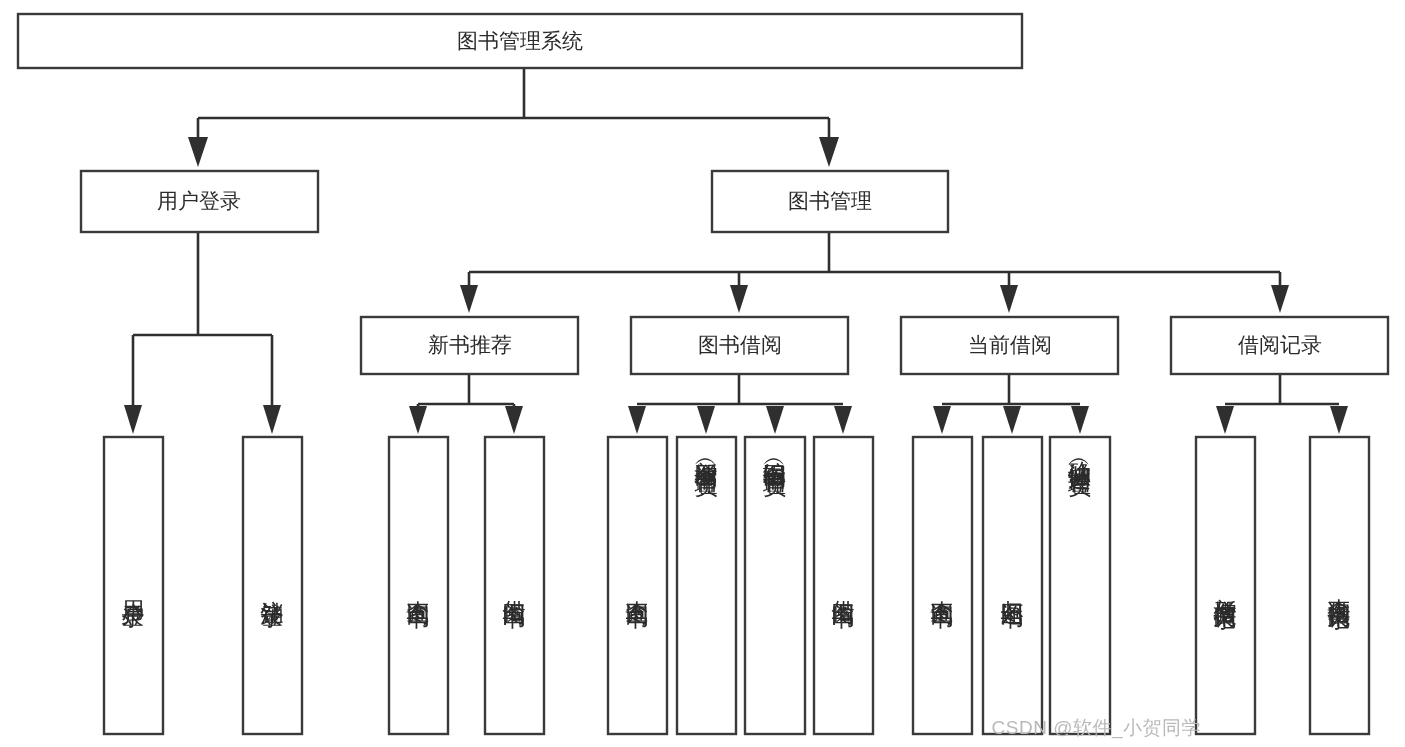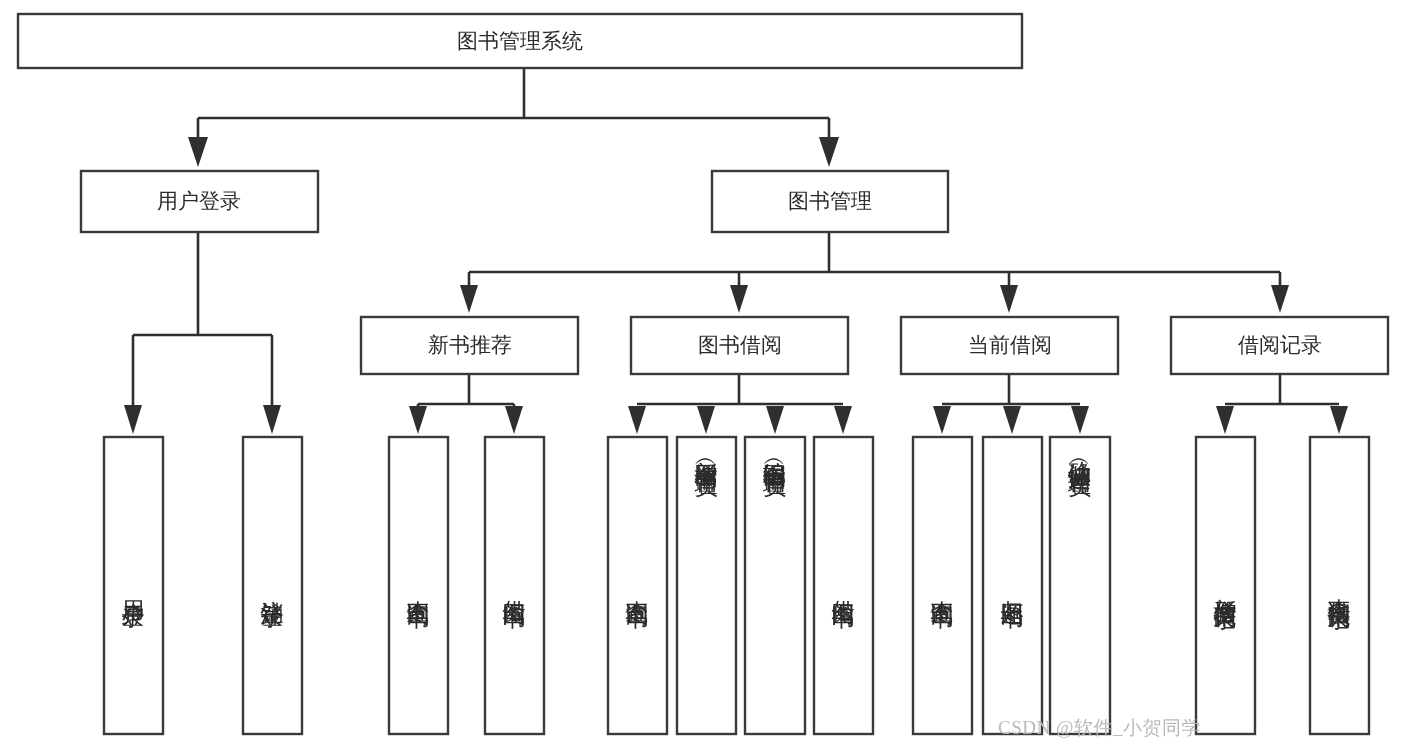--- a/index.html
+++ b/index.html
@@ -47,21 +47,21 @@
     font-family: "Liberation Sans", "DejaVu Sans", sans-serif;
     fill: #2b2b2b;
     font-size: 21px;
     text-anchor: middle;
     dominant-baseline: middle;
   }
   .watermark-text {
     position: absolute;
     right: 14px;
     bottom: 6px;
-    font-family: Liberation Serif, serif;
+    font-family: Liberation Sans, sans-serif;
     font-size: 19px;
     color: #b9b9b9;
     white-space: nowrap;
     letter-spacing: 0.5px;
   }
 </style>
 </head>
 <body>
 
 <div id="diagram-root">

